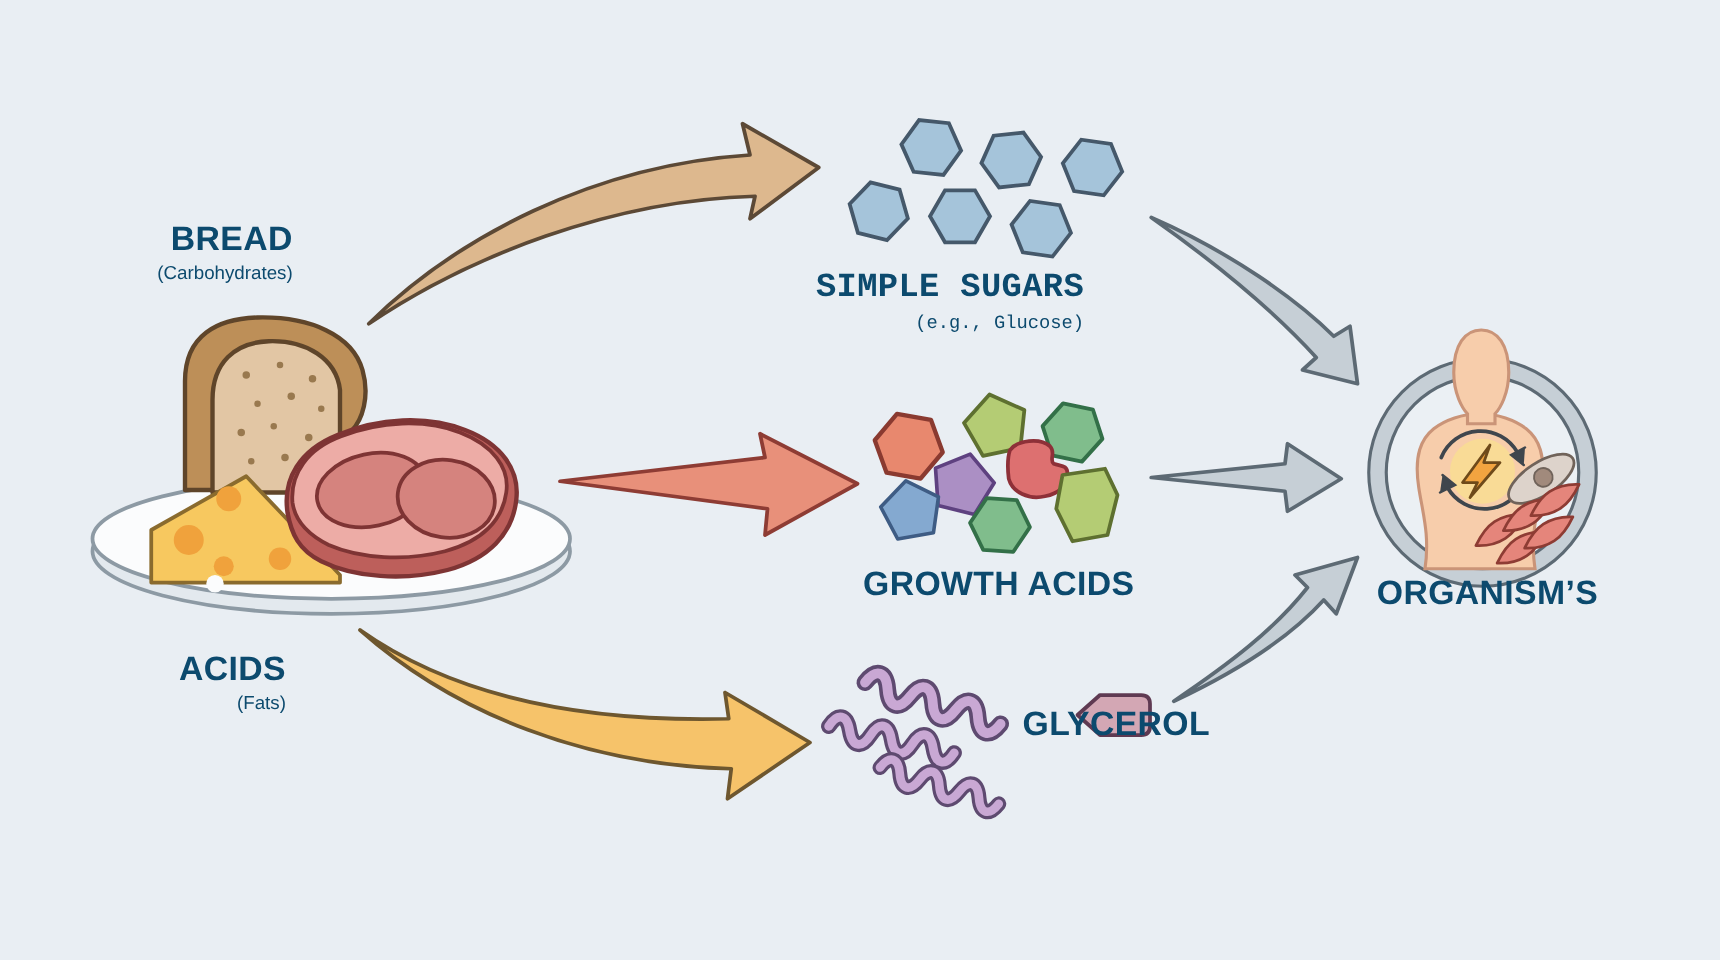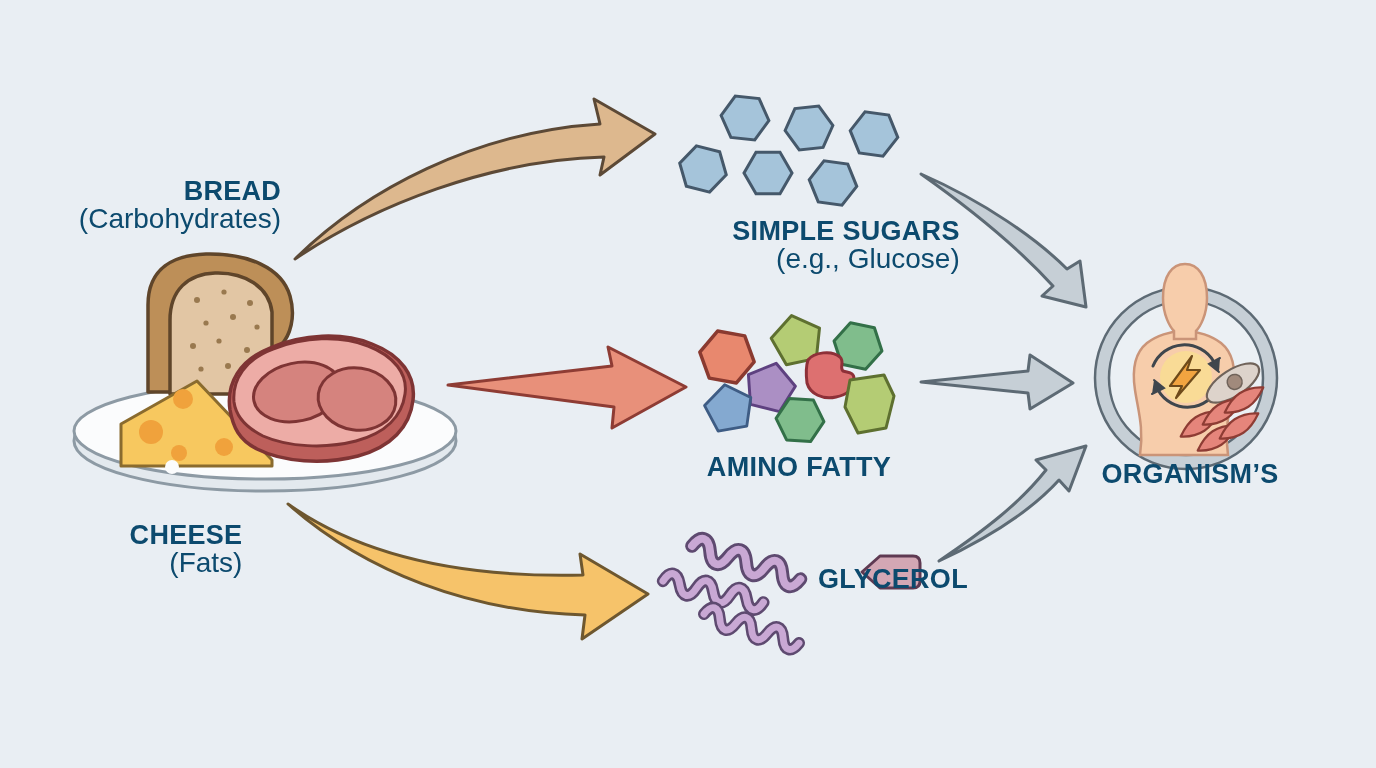--- a/index.html
+++ b/index.html
@@ -7,21 +7,21 @@
     position:relative;width:1376px;height:768px;overflow:hidden;
     background:#e9eef3;
     font-family:"Liberation Sans",sans-serif;
   }
   .stage svg{position:absolute;left:0;top:0;}
   .label{
     position:absolute;transform:translateX(-50%);
     text-align:right;color:#0c4a6e;white-space:nowrap;
   }
   .label .t1{font-weight:700;font-size:27px;line-height:28px;letter-spacing:.3px;}
-  .label .t2{font-weight:400;font-size:28px;line-height:27px;}
+  .label .t2{font-weight:400;font-size:15px;line-height:27px;}
   .label .t1b{font-weight:700;font-size:27px;line-height:27px;letter-spacing:.3px;}
 </style>
 </head>
 <body>
 
 <div class="stage">
 
 <svg width="1376" height="768" viewBox="0 0 1376 768">
   <defs>
     <polygon id="hex" points="24,0 12,20.8 -12,20.8 -24,0 -12,-20.8 12,-20.8"></polygon>
@@ -144,31 +144,31 @@
   </g>
 </svg>
 
 <div class="label" style="left:180px;top:177px;">
   <div class="t1">BREAD</div>
   <div class="t2">(Carbohydrates)</div>
 </div>
 
 
 <div class="label" style="left:186px;top:521px;">
-  <div class="t1">CHEESE</div>
+  <div class="t1">ACIDS</div>
   <div class="t2">(Fats)</div>
 </div>
 
-<div class="label" style="left:846px;top:217px;">
+<div class="label" style="left:760px;top:217px;font-family:Liberation Mono, monospace;">
   <div class="t1">SIMPLE SUGARS</div>
   <div class="t2">(e.g., Glucose)</div>
 </div>
 
 <div class="label" style="left:799px;top:453px;">
-  <div class="t1">AMINO FATTY</div>
+  <div class="t1">GROWTH ACIDS</div>
 </div>
 
 
 <div class="label" style="left:893px;top:565px;">
   <div class="t1">GLYCEROL</div>
 </div>
 
 <div class="label" style="left:1190px;top:461px;">
   <div class="t1b">ORGANISM’S</div>
 </div>

